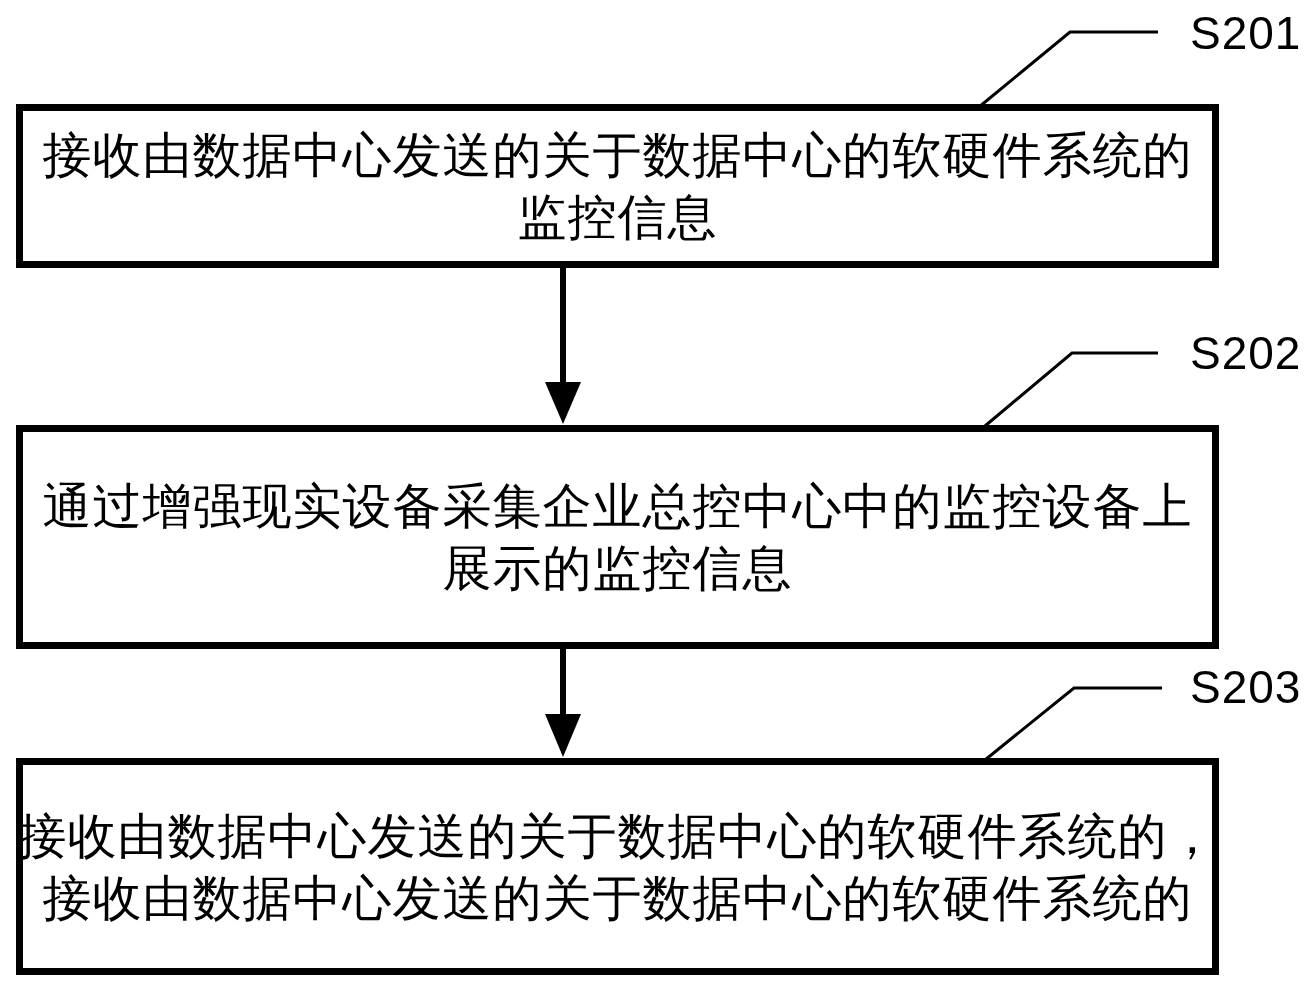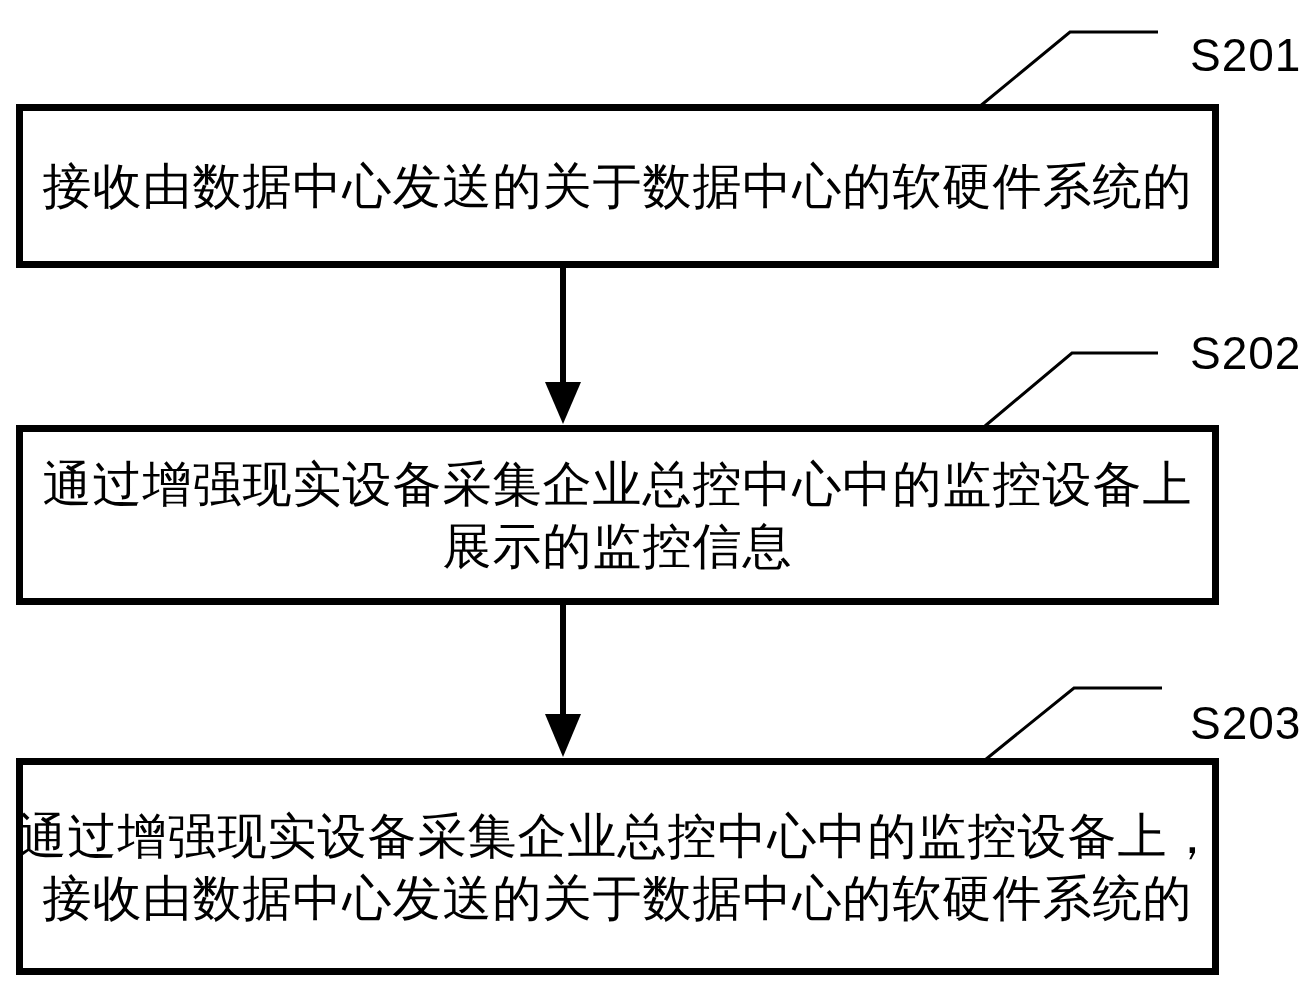--- a/index.html
+++ b/index.html
@@ -64,29 +64,30 @@
 
     <line x1="563" y1="265" x2="563" y2="386" stroke="#000000" stroke-width="6"></line>
     <polygon points="545,382 581,382 563,424" fill="#000000" stroke="none"></polygon>
 
     <line x1="563" y1="601" x2="563" y2="718" stroke="#000000" stroke-width="6"></line>
     <polygon points="545,714 581,714 563,757" fill="#000000" stroke="none"></polygon>
   </svg>
 
   <div class="step-box" style="top:104px; height:164px;">
     <div class="step-text">接收由数据中心发送的关于数据中心的软硬件系统的</div>
+    <div class="step-text">监控信息</div>
   </div>
 
-  <div class="step-box" style="top:425px; height:180px;">
+  <div class="step-box" style="top:425px; height:224px;">
     <div class="step-text">通过增强现实设备采集企业总控中心中的监控设备上</div>
     <div class="step-text">展示的监控信息</div>
   </div>
 
   <div class="step-box" style="top:758px; height:217px;">
-    <div class="step-text">通过增强现实设备采集企业总控中心中的监控设备上，</div>
+    <div class="step-text">接收由数据中心发送的关于数据中心的软硬件系统的，</div>
     <div class="step-text">接收由数据中心发送的关于数据中心的软硬件系统的</div>
   </div>
 
-  <div class="step-label" style="left:1190px; top:10px;margin-top:22px;">S201</div>
+  <div class="step-label" style="left:1190px; top:10px;">S201</div>
   <div class="step-label" style="left:1190px; top:330px;">S202</div>
-  <div class="step-label" style="left:1190px; top:664px;margin-top:36px;">S203</div>
+  <div class="step-label" style="left:1190px; top:664px;">S203</div>
 
 </div>
 
 </body></html>

